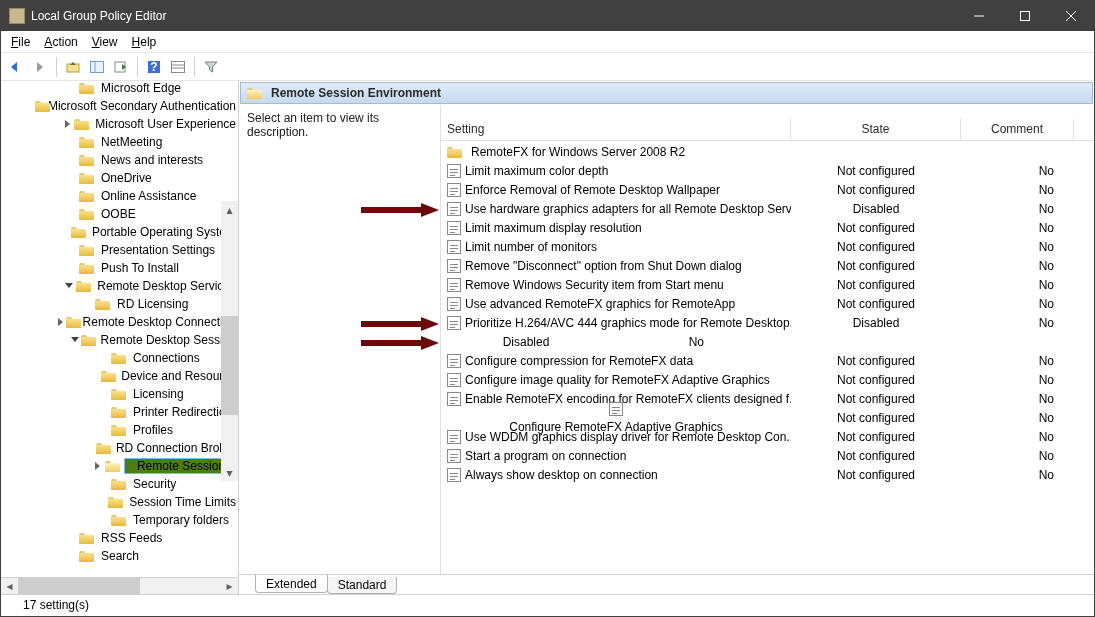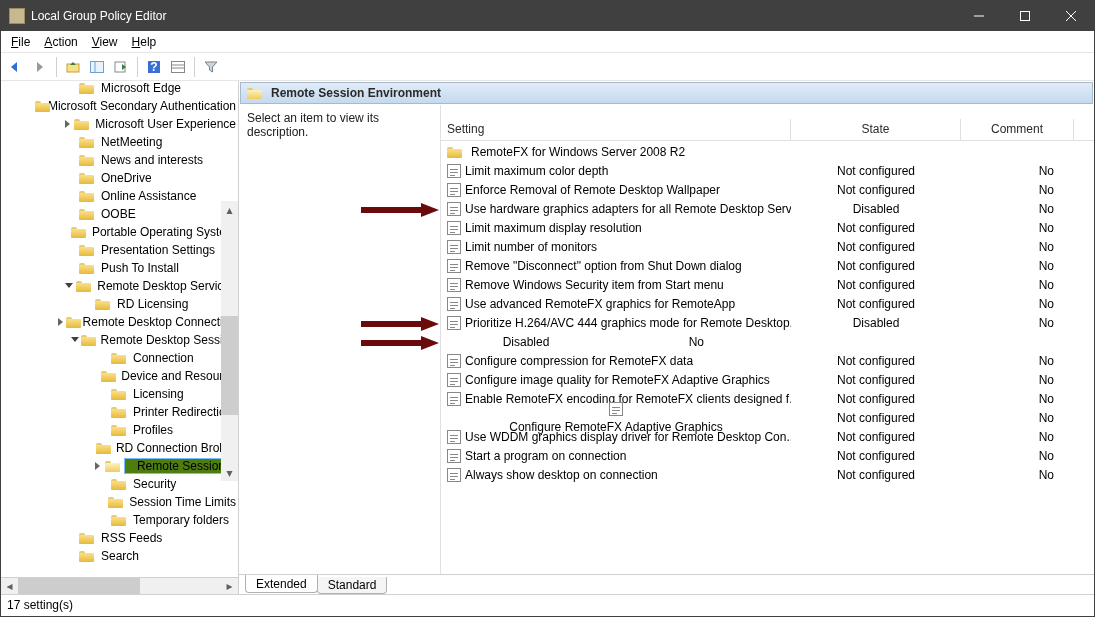--- a/index.html
+++ b/index.html
@@ -50,24 +50,24 @@
   .row { display:flex; align-items:center; height:19px; }
   .cell { padding:0 6px; overflow:hidden; text-overflow:ellipsis; white-space:nowrap; }
   .cell.setting { display:flex; align-items:center; gap:4px; }
   .cell.state { text-align:center; }
   .cell.comment { text-align:right; padding-right:20px; }
   .pico { width:14px; height:14px; border:1px solid #888; background:#fff; position:relative; flex:none; }
   .pico::before, .pico::after { content:""; position:absolute; background:#888; height:1px; left:2px; right:2px; }
   .pico::before { top:4px; }
   .pico::after { top:7px; }
   .pico .l3 { position:absolute; background:#888; height:1px; left:2px; right:5px; top:10px; }
-  .tabs { height:20px; border-top:1px solid #d0d0d0; display:flex; align-items:flex-end; padding-left:6px; }
+  .tabs { height:20px; border-top:1px solid #d0d0d0; display:flex; align-items:flex-end; padding-left:16px; }
   .tab { border:1px solid #b0b0b0; border-top:none; border-radius:0 0 4px 4px; padding:1px 10px; margin-right:-1px; background:#f5f5f5; }
   .tab.active { background:#fff; position:relative; top:-1px; padding-top:2px; }
-  .statusbar { height:22px; border-top:1px solid #d0d0d0; padding:3px 6px; background:#fff; }
+  .statusbar { height:22px; border-top:1px solid #d0d0d0; padding:3px 22px; background:#fff; }
   .arrow-annot { position:absolute; pointer-events:none; }
   svg.arrow path { fill:#6b0a0a; }
 </style>
 </head>
 <body>
 
 <div class="window">
 
   <div class="titlebar">
     <span class="icon"></span>
@@ -256,21 +256,21 @@
                   <path d="M0 1l4 5 4-5z" fill="#404040"></path>
                 </svg>
               </span>
               <span class="fico"></span>
               <span class="label">Remote Desktop Session</span>
             </div>
             <div class="node">
               <span class="spacer" style="width: 96px;"></span>
               <span class="expander"></span>
               <span class="fico"></span>
-              <span class="label">Connection</span>
+              <span class="label">Connections</span>
             </div>
             <div class="node">
               <span class="spacer" style="width: 96px;"></span>
               <span class="expander"></span>
               <span class="fico"></span>
               <span class="label">Device and Resource</span>
             </div>
             <div class="node">
               <span class="spacer" style="width: 96px;"></span>
               <span class="expander"></span>

